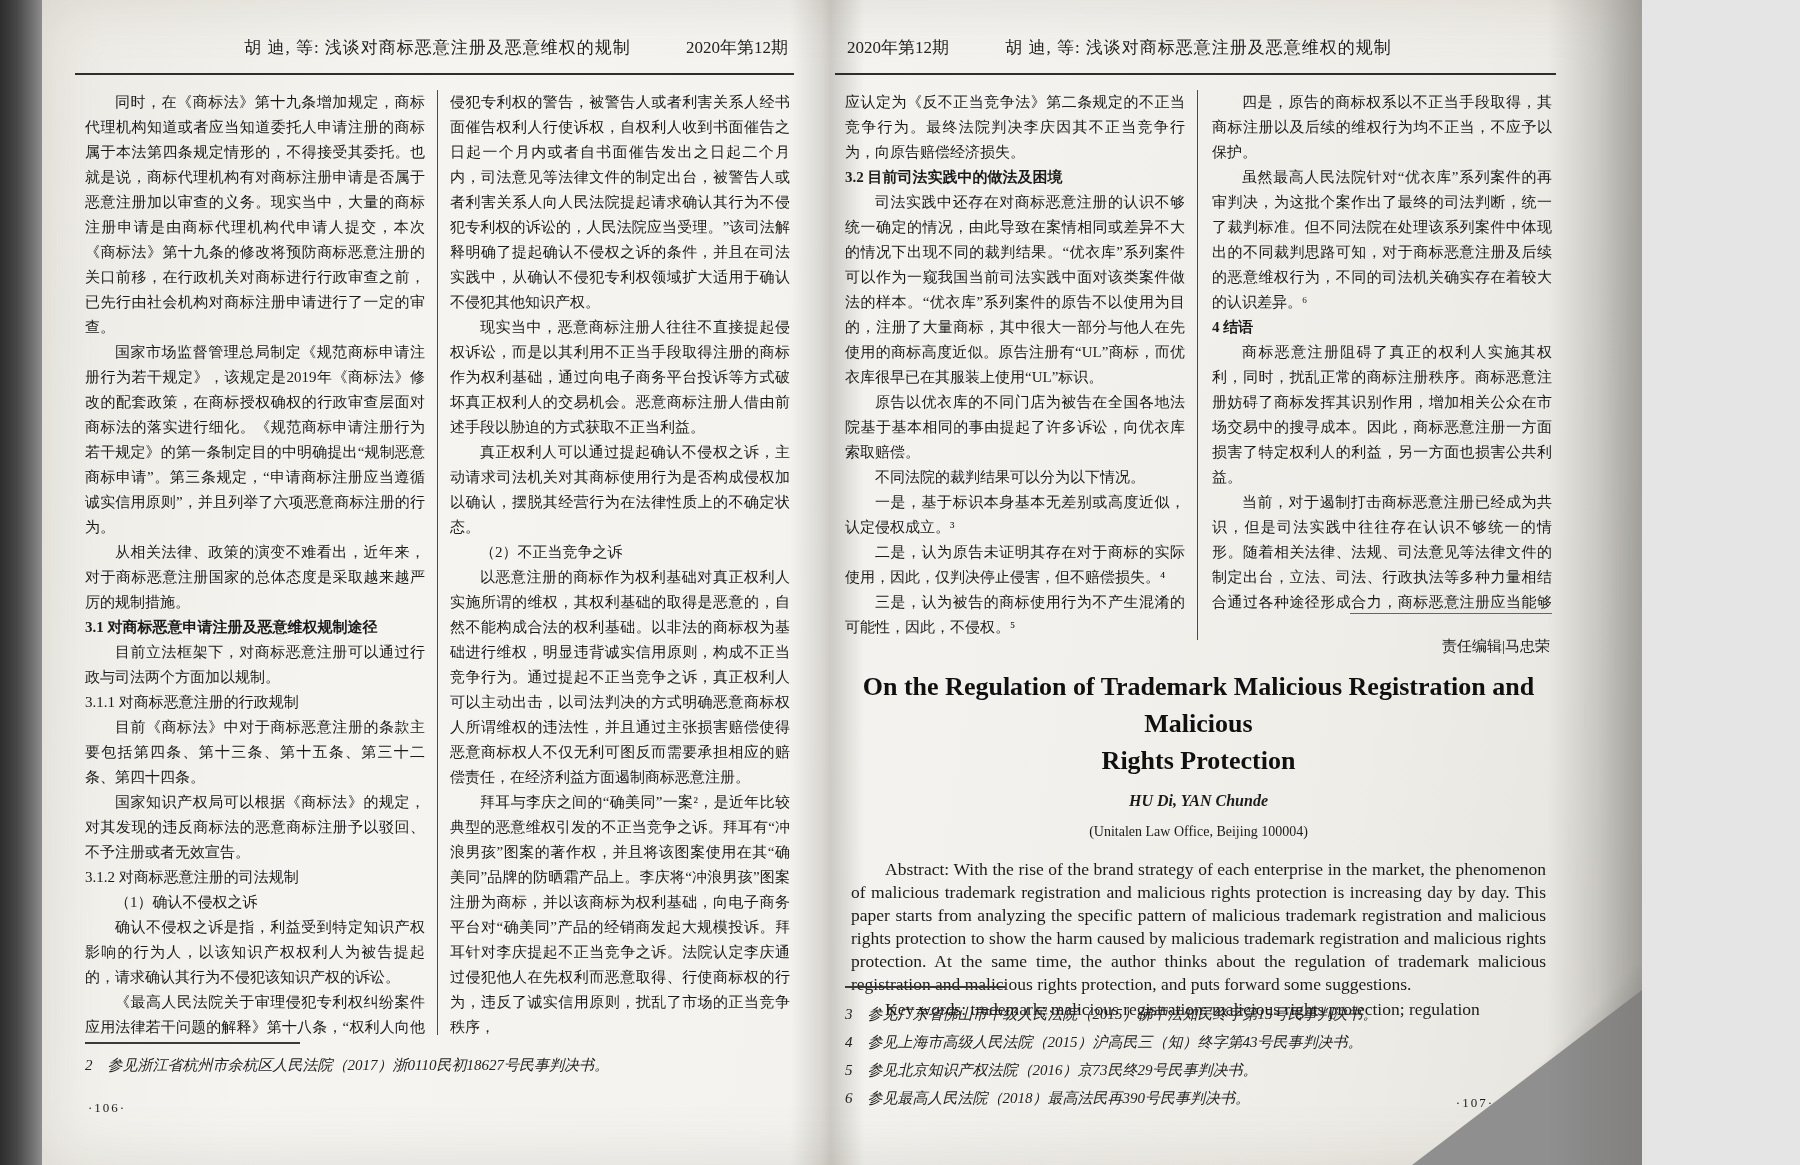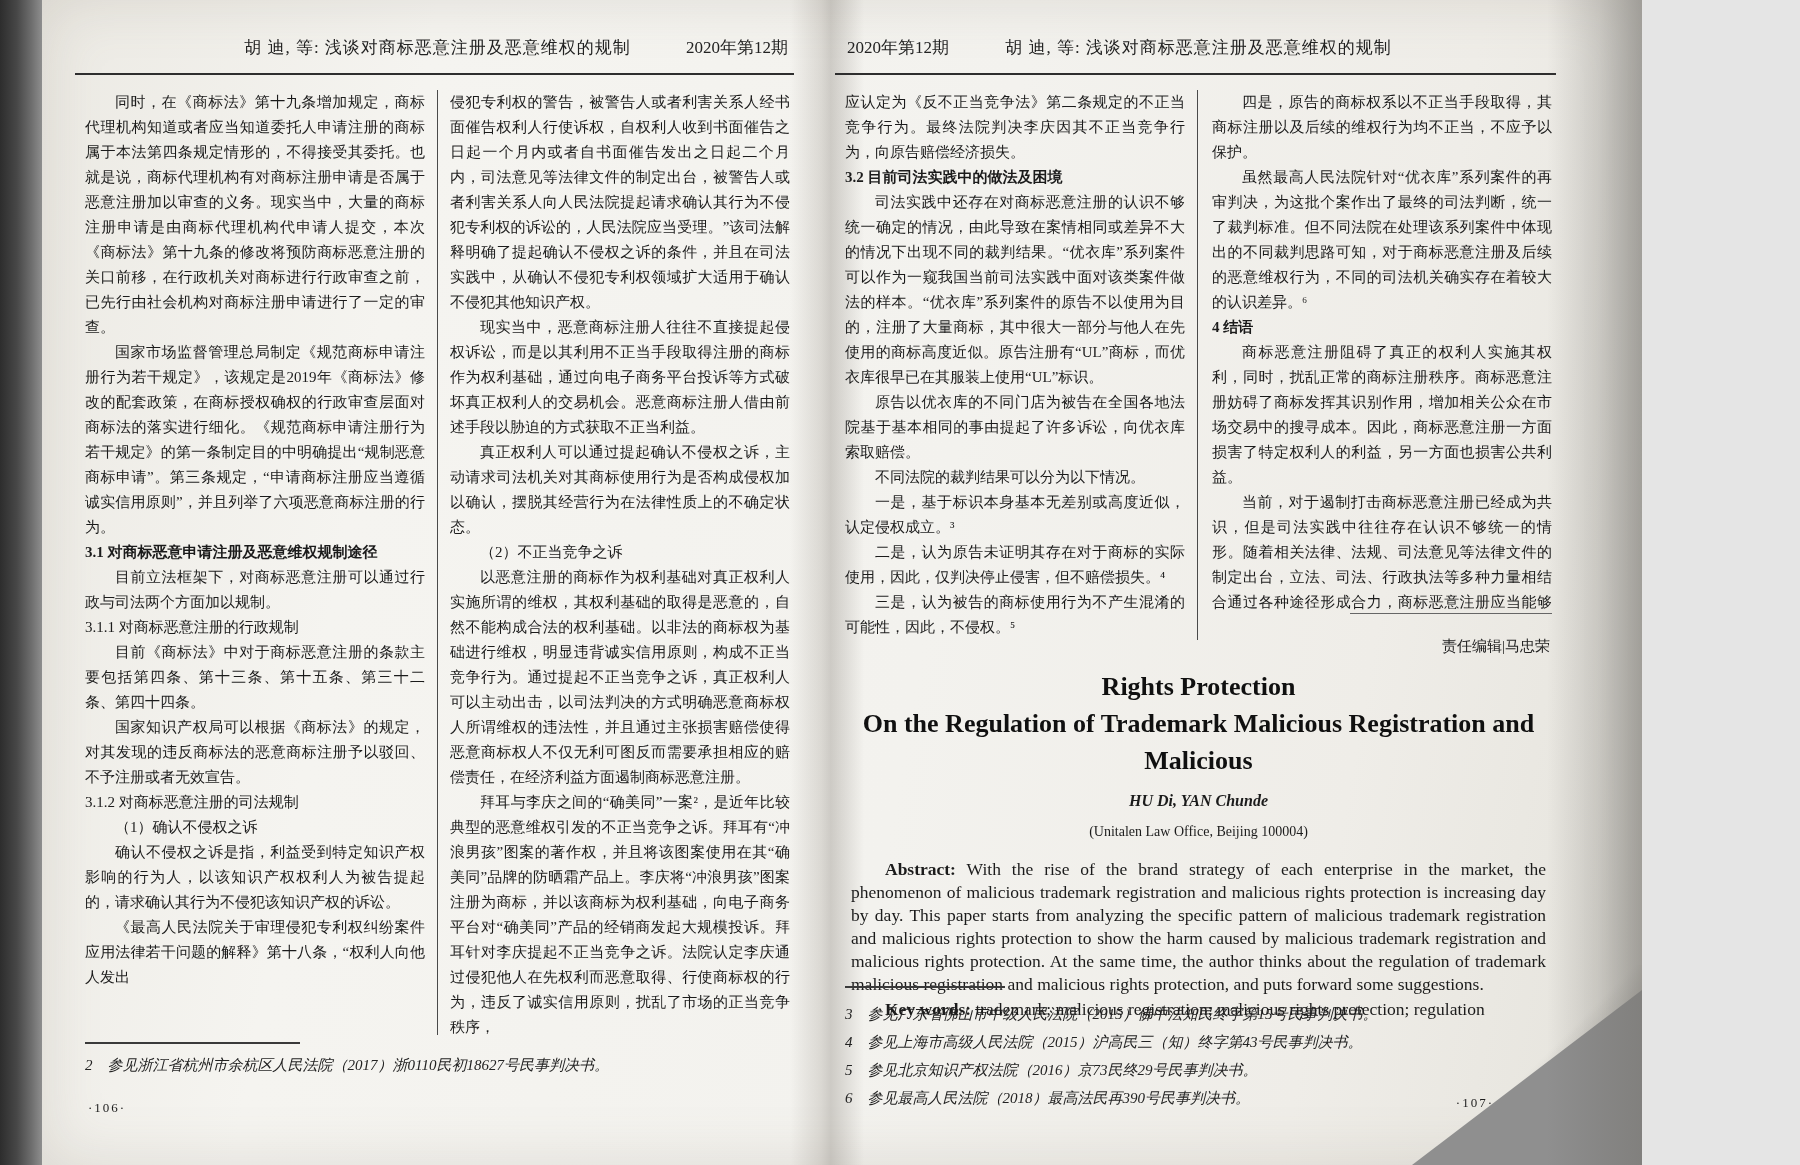--- a/index.html
+++ b/index.html
@@ -64,40 +64,41 @@
 
   .editor-rule { position:absolute; top:613px; left:505px; right:0; height:1px; background:#666; }
   .editor { position:absolute; top:637px; right:2px; font-size:15px; color:#222; }
 
   .eng { position:absolute; top:668px; left:0; right:0; font-family:"Liberation Serif","DejaVu Serif",serif; }
   .eng-title { text-align:center; font-weight:bold; font-size:26px; line-height:37px; color:#101010; }
   .eng-authors { text-align:center; margin-top:13px; font-weight:bold; font-style:italic; font-size:16px; }
   .eng-affil { text-align:center; margin-top:14px; font-size:14px; }
   .eng-abstract { margin:18px 6px 0 6px; font-size:17.5px; line-height:23px; text-align:justify; text-indent:34px; }
   .eng-keywords { margin:2px 6px 0 6px; font-size:17.5px; line-height:23px; text-align:justify; text-indent:34px; }
-  .eng b { font-weight:bold; }
+  .eng b { font-weight:normal; }
 </style>
 </head>
 <body>
 
 <div class="scan">
   <div class="edge-left"></div>
 
   <div class="paper">
 
     <div class="page page-left">
       <div class="pghead">
         <span class="head-center">胡 迪, 等: 浅谈对商标恶意注册及恶意维权的规制</span>
         <span class="head-right">2020年第12期</span>
       </div>
       <div class="headrule"></div>
 
       <div class="col col-a">
           <div class="blk p">同时，在《商标法》第十九条增加规定，商标代理机构知道或者应当知道委托人申请注册的商标属于本法第四条规定情形的，不得接受其委托。也就是说，商标代理机构有对商标注册申请是否属于恶意注册加以审查的义务。现实当中，大量的商标注册申请是由商标代理机构代申请人提交，本次《商标法》第十九条的修改将预防商标恶意注册的关口前移，在行政机关对商标进行行政审查之前，已先行由社会机构对商标注册申请进行了一定的审查。</div>
           <div class="blk p">国家市场监督管理总局制定《规范商标申请注册行为若干规定》，该规定是2019年《商标法》修改的配套政策，在商标授权确权的行政审查层面对商标法的落实进行细化。《规范商标申请注册行为若干规定》的第一条制定目的中明确提出“规制恶意商标申请”。第三条规定，“申请商标注册应当遵循诚实信用原则”，并且列举了六项恶意商标注册的行为。</div>
+          <div class="blk p">从相关法律、政策的演变不难看出，近年来，对于商标恶意注册国家的总体态度是采取越来越严厉的规制措施。</div>
           <div class="blk h2">3.1  对商标恶意申请注册及恶意维权规制途径</div>
           <div class="blk p">目前立法框架下，对商标恶意注册可以通过行政与司法两个方面加以规制。</div>
           <div class="blk h3">3.1.1  对商标恶意注册的行政规制</div>
           <div class="blk p">目前《商标法》中对于商标恶意注册的条款主要包括第四条、第十三条、第十五条、第三十二条、第四十四条。</div>
           <div class="blk p">国家知识产权局可以根据《商标法》的规定，对其发现的违反商标法的恶意商标注册予以驳回、不予注册或者无效宣告。</div>
           <div class="blk h3">3.1.2  对商标恶意注册的司法规制</div>
           <div class="blk sub">（1）确认不侵权之诉</div>
           <div class="blk p">确认不侵权之诉是指，利益受到特定知识产权影响的行为人，以该知识产权权利人为被告提起的，请求确认其行为不侵犯该知识产权的诉讼。</div>
           <div class="blk p">《最高人民法院关于审理侵犯专利权纠纷案件应用法律若干问题的解释》第十八条，“权利人向他人发出</div>
         </div>
@@ -142,22 +143,22 @@
           <div class="blk h2">4  结语</div>
           <div class="blk p">商标恶意注册阻碍了真正的权利人实施其权利，同时，扰乱正常的商标注册秩序。商标恶意注册妨碍了商标发挥其识别作用，增加相关公众在市场交易中的搜寻成本。因此，商标恶意注册一方面损害了特定权利人的利益，另一方面也损害公共利益。</div>
           <div class="blk p">当前，对于遏制打击商标恶意注册已经成为共识，但是司法实践中往往存在认识不够统一的情形。随着相关法律、法规、司法意见等法律文件的制定出台，立法、司法、行政执法等多种力量相结合通过各种途径形成合力，商标恶意注册应当能够得到有效遏制。◎</div>
         </div>
 
       <div class="editor-rule"></div>
       <div class="editor">责任编辑|马忠荣</div>
 
       <div class="eng">
         <div class="eng-title">
+          <div>On the Regulation of Trademark Malicious Registration and Malicious</div>
           <div>Rights Protection</div>
-          <div>On the Regulation of Trademark Malicious Registration and Malicious</div>
         </div>
         <div class="eng-authors">HU Di, YAN Chunde</div>
         <div class="eng-affil">(Unitalen Law Office, Beijing 100004)</div>
         <p class="eng-abstract"><b>Abstract:</b> <span>With the rise of the brand strategy of each enterprise in the market, the phenomenon of malicious trademark registration and malicious rights protection is increasing day by day. This paper starts from analyzing the specific pattern of malicious trademark registration and malicious rights protection to show the harm caused by malicious trademark registration and malicious rights protection. At the same time, the author thinks about the regulation of trademark malicious registration and malicious rights protection, and puts forward some suggestions.</span></p>
         <p class="eng-keywords"><b>Key words:</b> <span>trademark; malicious registration; malicious rights protection; regulation</span></p>
       </div>
 
       <div class="fnrule"></div>
       <div class="fnlist">
           <div class="blk fn-item">3　参见广东省佛山市中级人民法院（2015）佛中法知民终字第15号民事判决书。</div>

